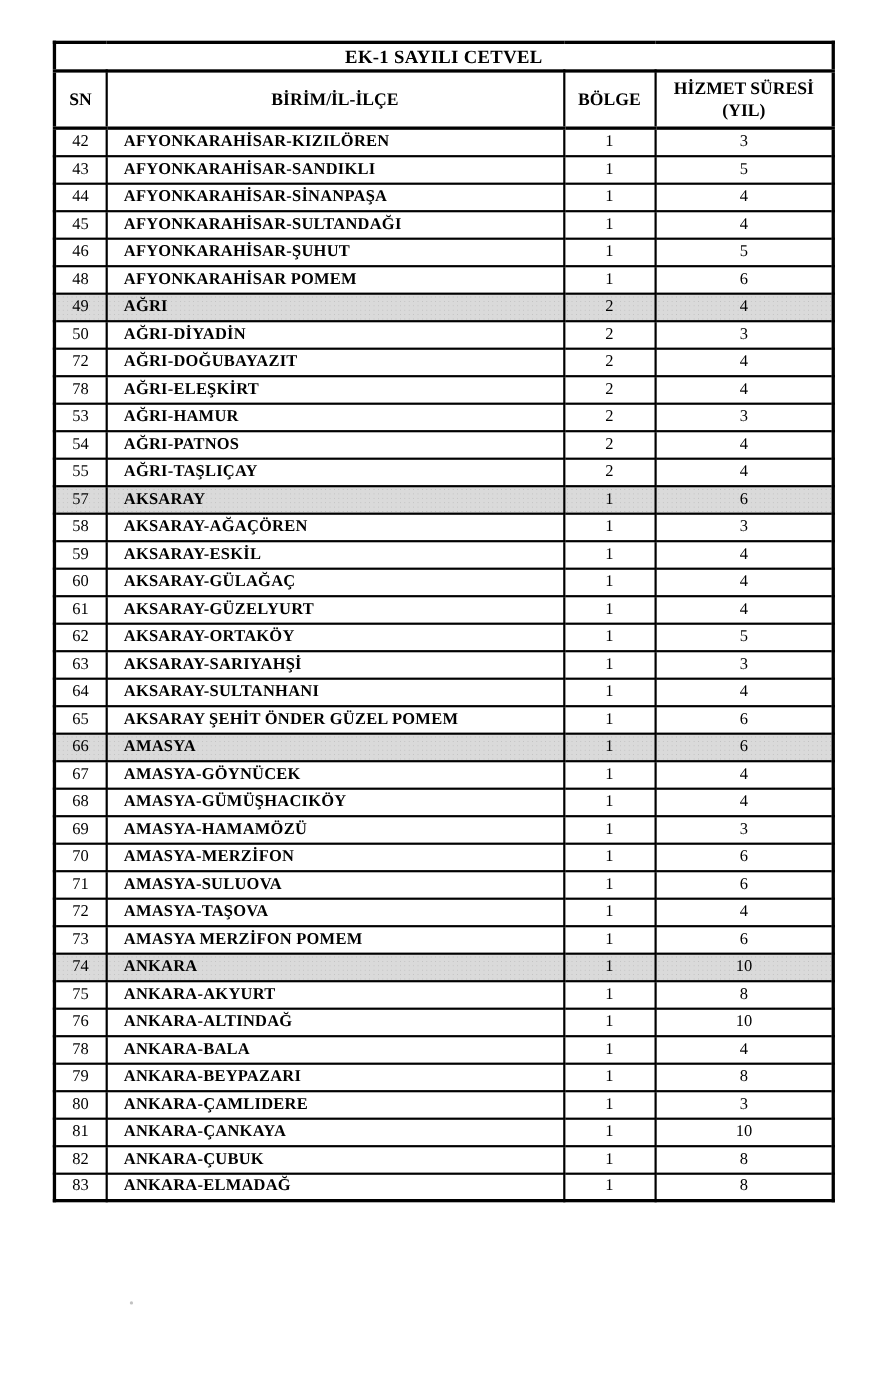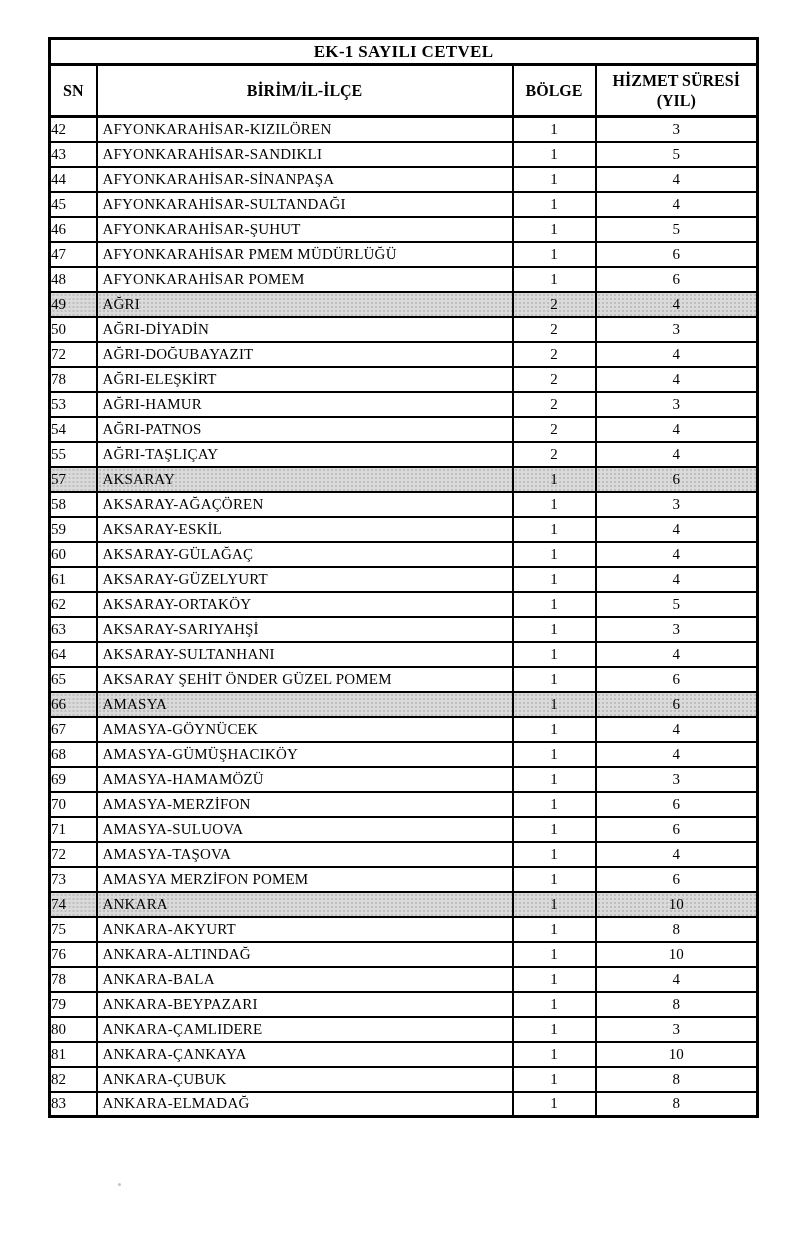--- a/index.html
+++ b/index.html
@@ -47,22 +47,22 @@
     height: 52px;
     text-align: center;
     vertical-align: middle;
     font-weight: bold;
     font-size: 16px;
     border-bottom: 3px solid #000;
   }
   .head-row th.wrap { white-space: normal; line-height: 1.25; }
 
   .data-row td { height: 25px; font-size: 15px; vertical-align: middle; }
-  .data-row td.sn     { }
-  .data-row td.unit   { text-align: left; padding-left: 5px; letter-spacing: 0.2px; }
+  .data-row td.sn     { text-align: center; }
+  .data-row td.unit   { text-align: left; padding-left: 15px; letter-spacing: 0.2px; font-weight: bold; }
   .data-row td.region { text-align: center; }
   .data-row td.years  { text-align: center; }
 
   
   .data-row.hl td {
     background-color: #dadada;
     background-image: radial-gradient(#bdbdbd 0.7px, rgba(0,0,0,0) 0.8px);
     background-size: 4px 4px;
   }
 
@@ -124,26 +124,20 @@
       <td class="region">1</td>
       <td class="years">4</td>
     </tr>
         <tr class="data-row">
       <td class="sn">46</td>
       <td class="unit">AFYONKARAHİSAR-ŞUHUT</td>
       <td class="region">1</td>
       <td class="years">5</td>
     </tr>
         <tr class="data-row">
-      <td class="sn">47</td>
-      <td class="unit">AFYONKARAHİSAR PMEM MÜDÜRLÜĞÜ</td>
-      <td class="region">1</td>
-      <td class="years">6</td>
-    </tr>
-        <tr class="data-row">
       <td class="sn">48</td>
       <td class="unit">AFYONKARAHİSAR POMEM</td>
       <td class="region">1</td>
       <td class="years">6</td>
     </tr>
         <tr class="data-row hl">
       <td class="sn">49</td>
       <td class="unit">AĞRI</td>
       <td class="region">2</td>
       <td class="years">4</td>

